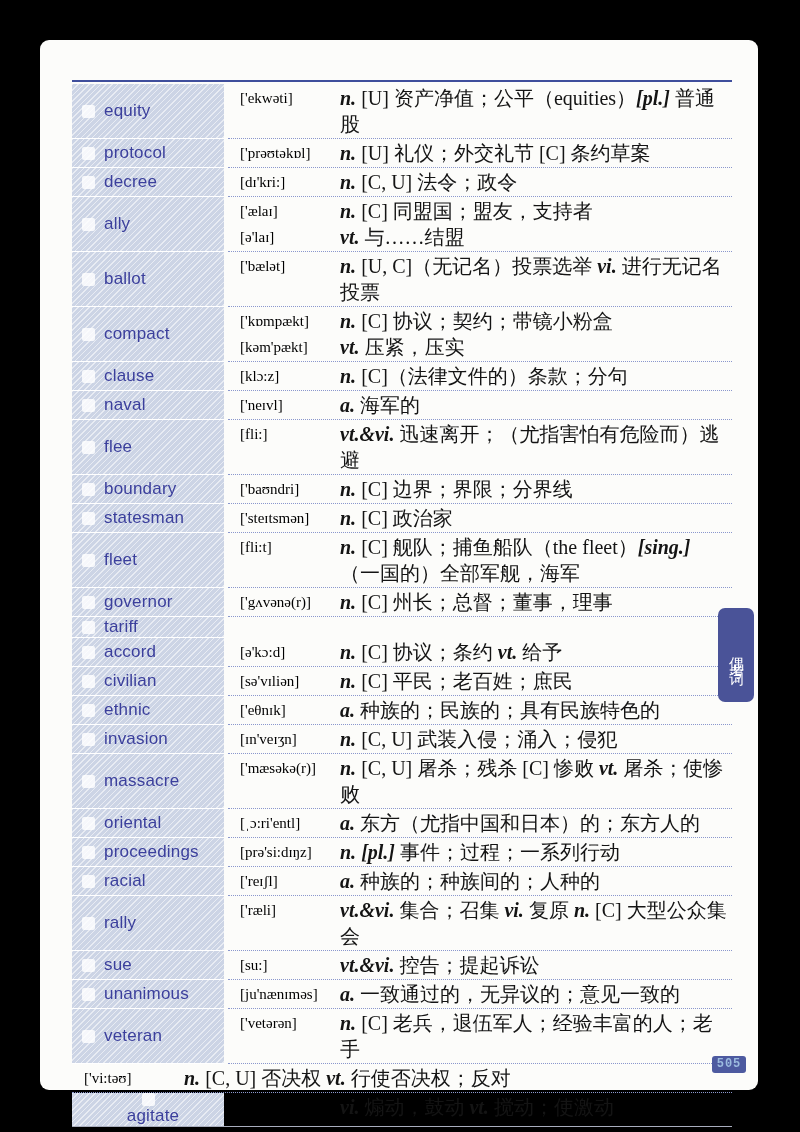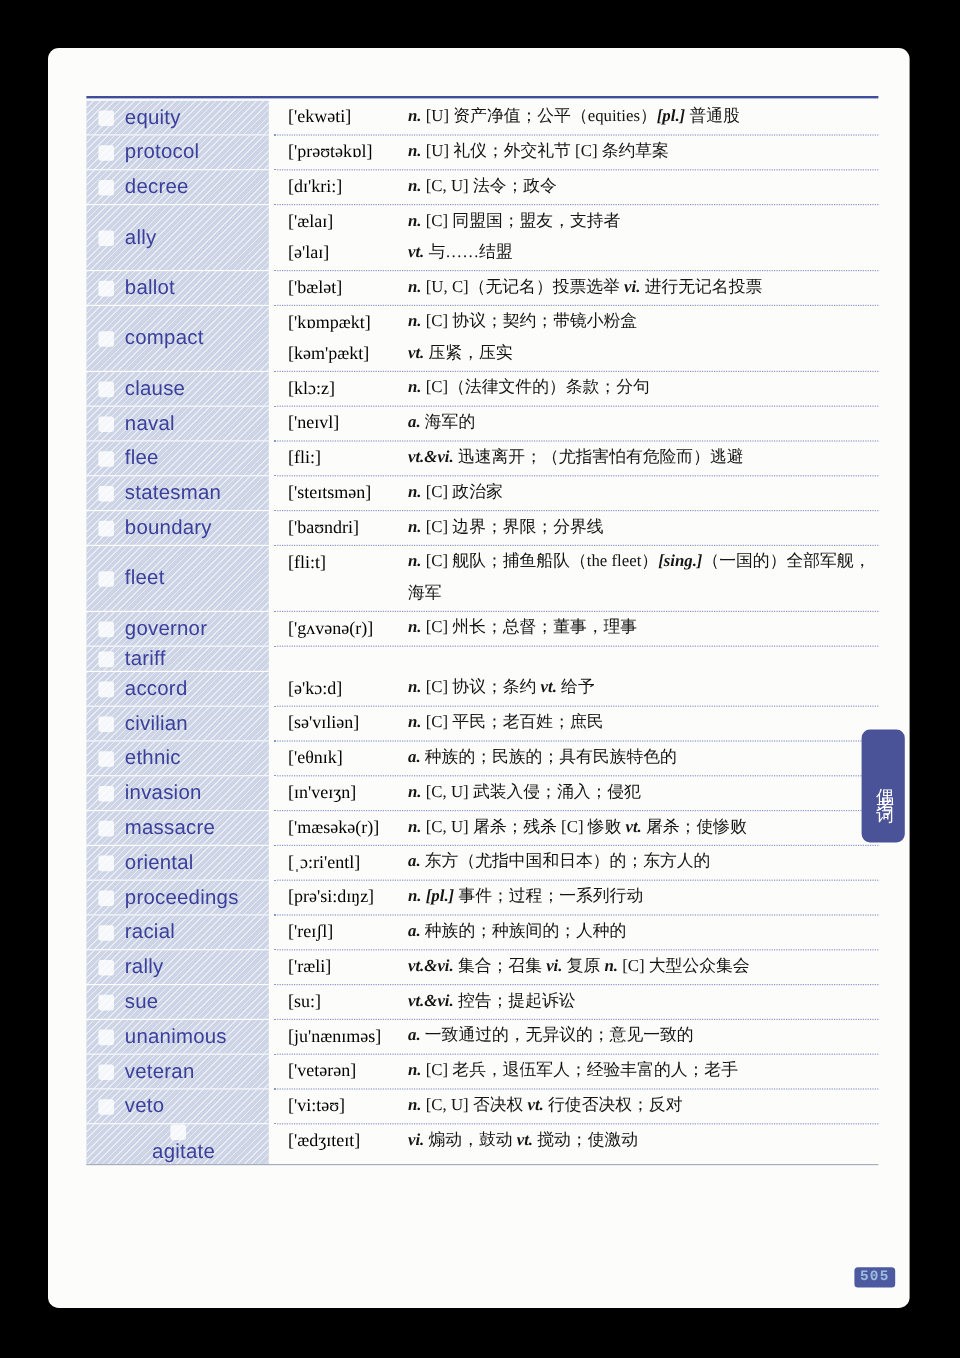--- a/index.html
+++ b/index.html
@@ -39,21 +39,21 @@
     padding:1px 4px 1px 12px;box-sizing:border-box;
   }
   .row:last-child .col-def{border-bottom:none;}
   .row:last-child .col-word{border-bottom:none;flex-direction:column;}
   .line{display:flex;}
   .ph{
     width:100px;flex:none;font-family:"Liberation Serif",serif;
     font-size:15px;color:#000000;line-height:26px;
   }
   .def{
-    flex:1;font-family:"Liberation Serif",serif;font-size:14px;
+    flex:1;font-family:"Liberation Serif",serif;font-size:20px;
     color:#141414;line-height:26px;
   }
   .pos{
     font-style:italic;font-weight:bold;
     font-family:"Liberation Serif",serif;
   }
   .side-tab{
     position:absolute;left:678px;top:568px;width:36px;height:94px;
     background:#4a5398;border-radius:7px;color:#fff;
     display:flex;align-items:center;justify-content:center;
@@ -188,44 +188,44 @@
         <div class="col-def">
           <div class="line">
             <span class="ph">[fli:]</span>
             <span class="def"><em class="pos">vt.&amp;vi.</em><span> 迅速离开；（尤指害怕有危险而）逃避</span></span>
           </div>
         </div>
       </div>
       <div class="row">
         <div class="col-word">
           <span class="bullet"></span>
+          <span class="word">boundary</span>
+        </div>
+        <div class="col-def">
+          <div class="line">
+            <span class="ph">['baʊndri]</span>
+            <span class="def"><em class="pos">n.</em><span> [C] 边界；界限；分界线</span></span>
+          </div>
+        </div>
+      </div>
+      <div class="row">
+        <div class="col-word">
+          <span class="bullet"></span>
           <span class="word">statesman</span>
         </div>
         <div class="col-def">
           <div class="line">
             <span class="ph">['steɪtsmən]</span>
             <span class="def"><em class="pos">n.</em><span> [C] 政治家</span></span>
           </div>
         </div>
       </div>
       <div class="row">
         <div class="col-word">
           <span class="bullet"></span>
-          <span class="word">boundary</span>
-        </div>
-        <div class="col-def">
-          <div class="line">
-            <span class="ph">['baʊndri]</span>
-            <span class="def"><em class="pos">n.</em><span> [C] 边界；界限；分界线</span></span>
-          </div>
-        </div>
-      </div>
-      <div class="row">
-        <div class="col-word">
-          <span class="bullet"></span>
           <span class="word">fleet</span>
         </div>
         <div class="col-def">
           <div class="line">
             <span class="ph">[fli:t]</span>
             <span class="def"><em class="pos">n.</em><span> [C] 舰队；捕鱼船队（the fleet）</span><em class="pos">[sing.]</em><span>（一国的）全部军舰，海军</span></span>
           </div>
         </div>
       </div>
       <div class="row">
@@ -384,24 +384,20 @@
           <span class="word">veteran</span>
         </div>
         <div class="col-def">
           <div class="line">
             <span class="ph">['vetərən]</span>
             <span class="def"><em class="pos">n.</em><span> [C] 老兵，退伍军人；经验丰富的人；老手</span></span>
           </div>
         </div>
       </div>
       <div class="row">
-        <div class="col-word">
-          <span class="bullet"></span>
-          <span class="word">veto</span>
-        </div>
         <div class="col-def">
           <div class="line">
             <span class="ph">['vi:təʊ]</span>
             <span class="def"><em class="pos">n.</em><span> [C, U] 否决权 </span><em class="pos">vt.</em><span> 行使否决权；反对</span></span>
           </div>
         </div>
       </div>
       <div class="row">
         <div class="col-word">
           <span class="bullet"></span>

